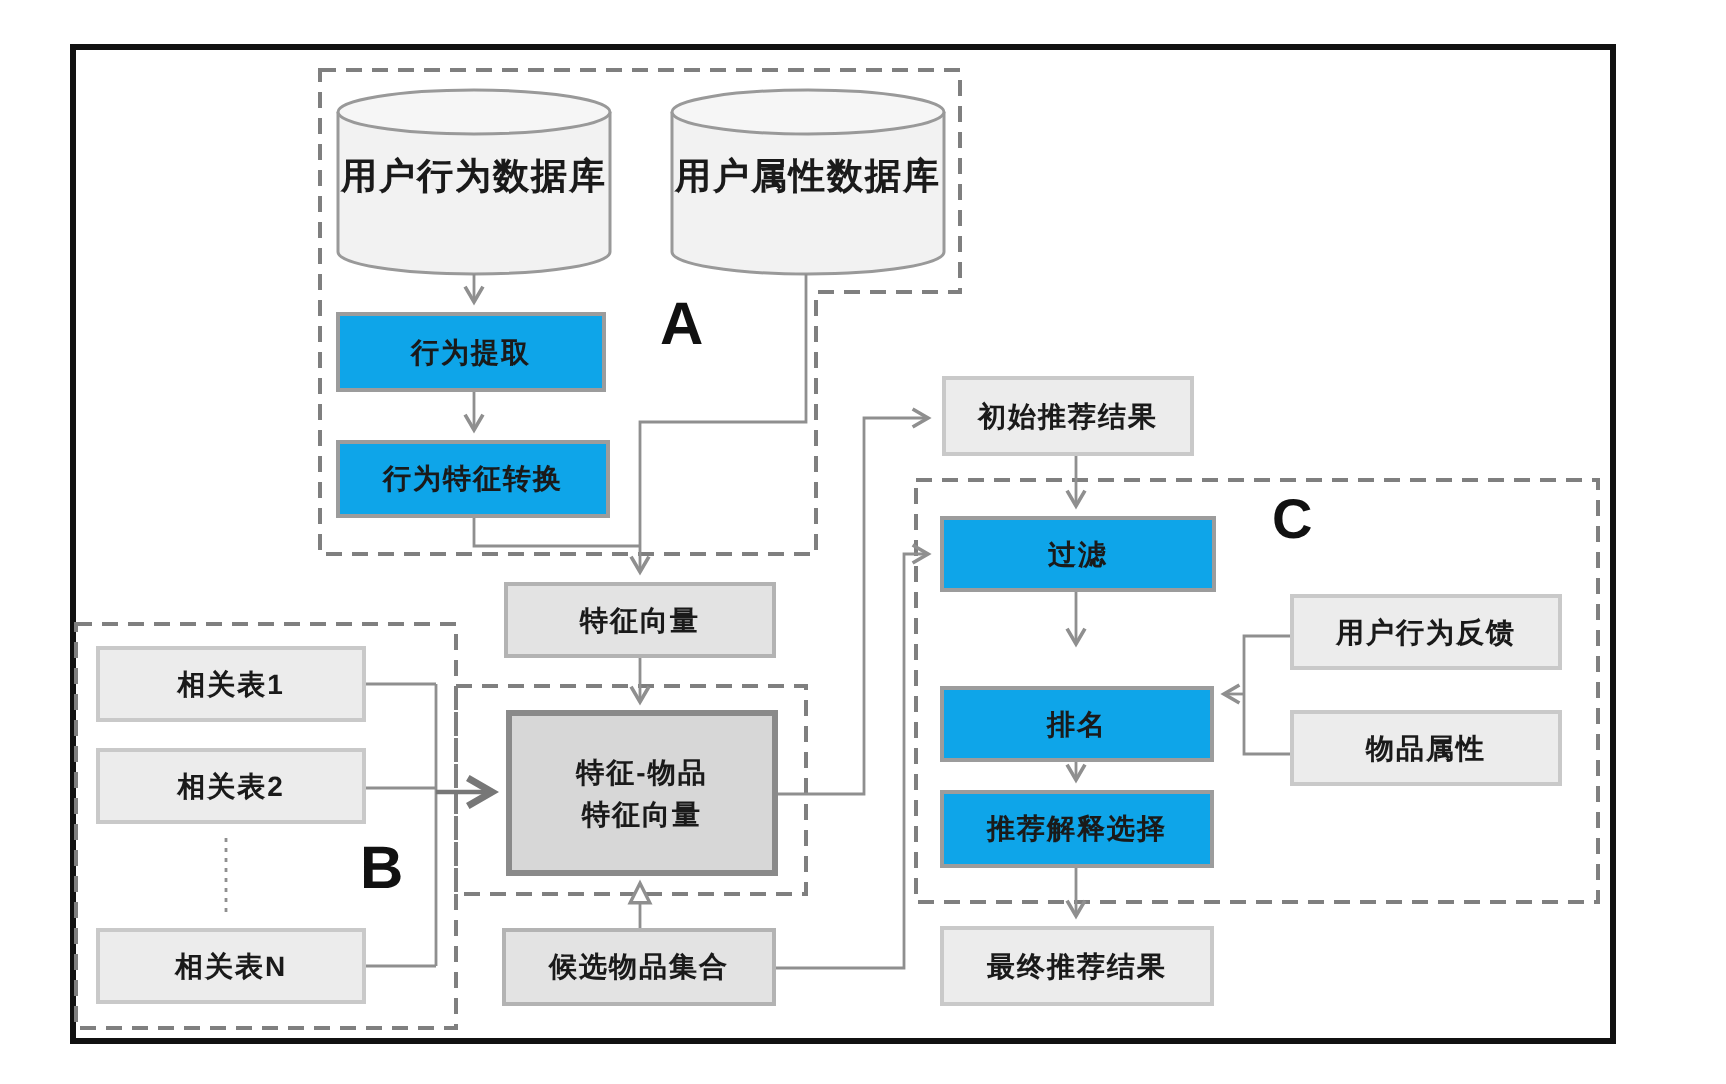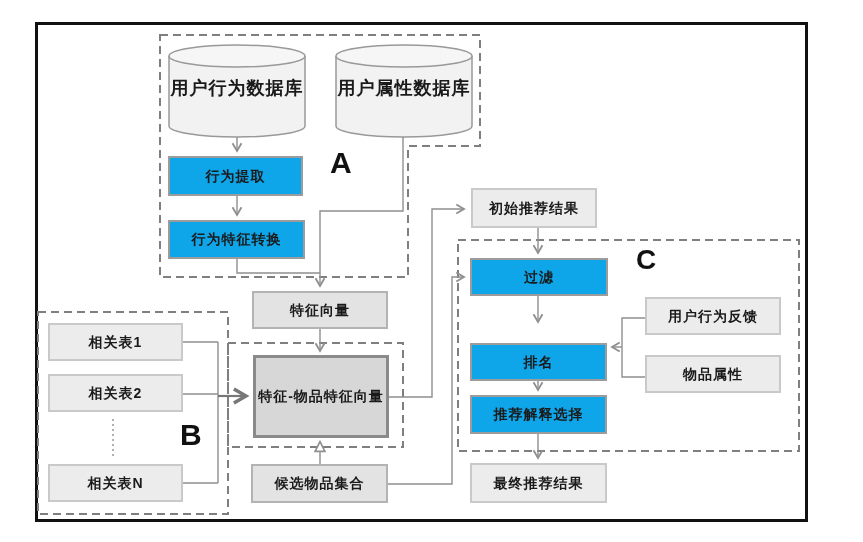--- a/index.html
+++ b/index.html
@@ -96,21 +96,21 @@
   <div class="region-label" style="left:330px;top:146px;">A</div>
   <div class="region-label" style="left:180px;top:418px;">B</div>
   <div class="region-label" style="left:636px;top:244px;font-size:28px;">C</div>
 
   <div class="node dark" style="left:168px;top:156px;width:135px;height:40px;">行为提取</div>
 
   <div class="node dark" style="left:168px;top:220px;width:137px;height:39px;">行为特征转换</div>
 
   <div class="node mid" style="left:252px;top:291px;width:136px;height:38px;">特征向量</div>
 
-  <div class="node feat" style="left:253px;top:355px;width:136px;height:83px;flex-direction:row;">
+  <div class="node feat" style="left:253px;top:355px;width:136px;height:83px;flex-direction:column;">
     <div>特征-物品</div>
     <div>特征向量</div>
   </div>
 
   <div class="node mid" style="left:251px;top:464px;width:137px;height:39px;">候选物品集合</div>
 
   <div class="node light" style="left:48px;top:323px;width:135px;height:38px;">相关表1</div>
 
   <div class="node light" style="left:48px;top:374px;width:135px;height:38px;">相关表2</div>
 

